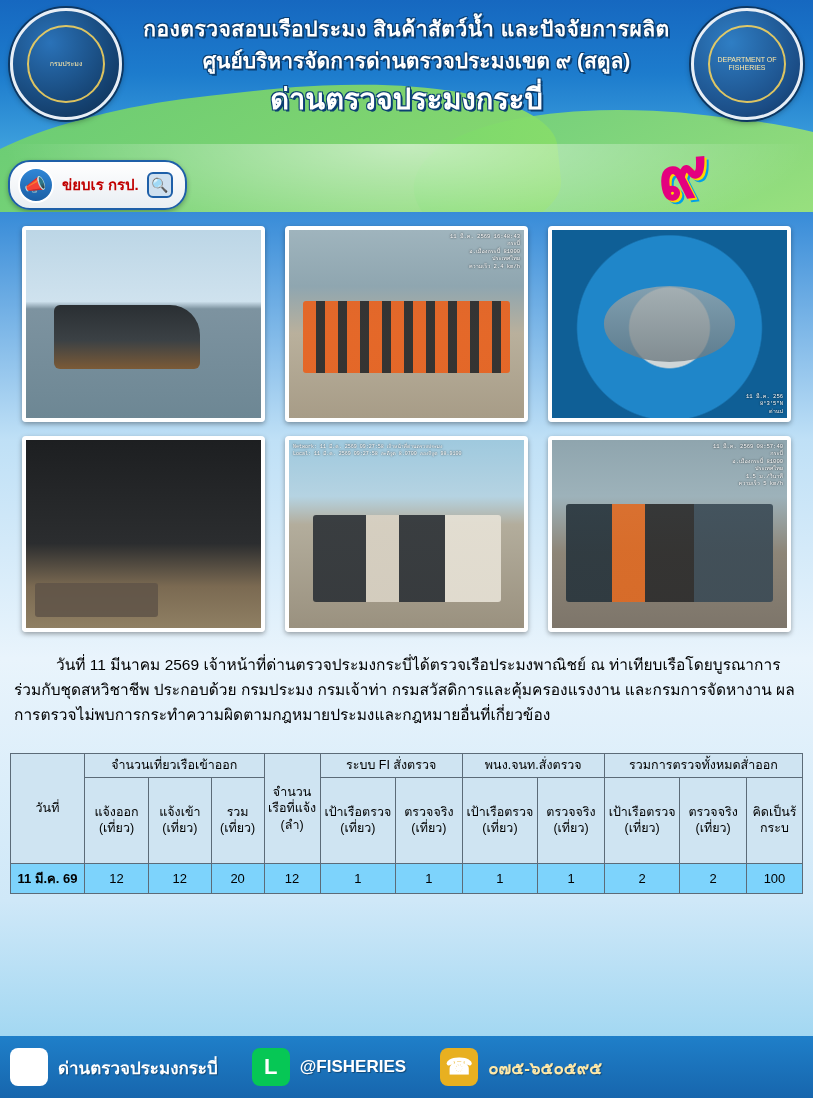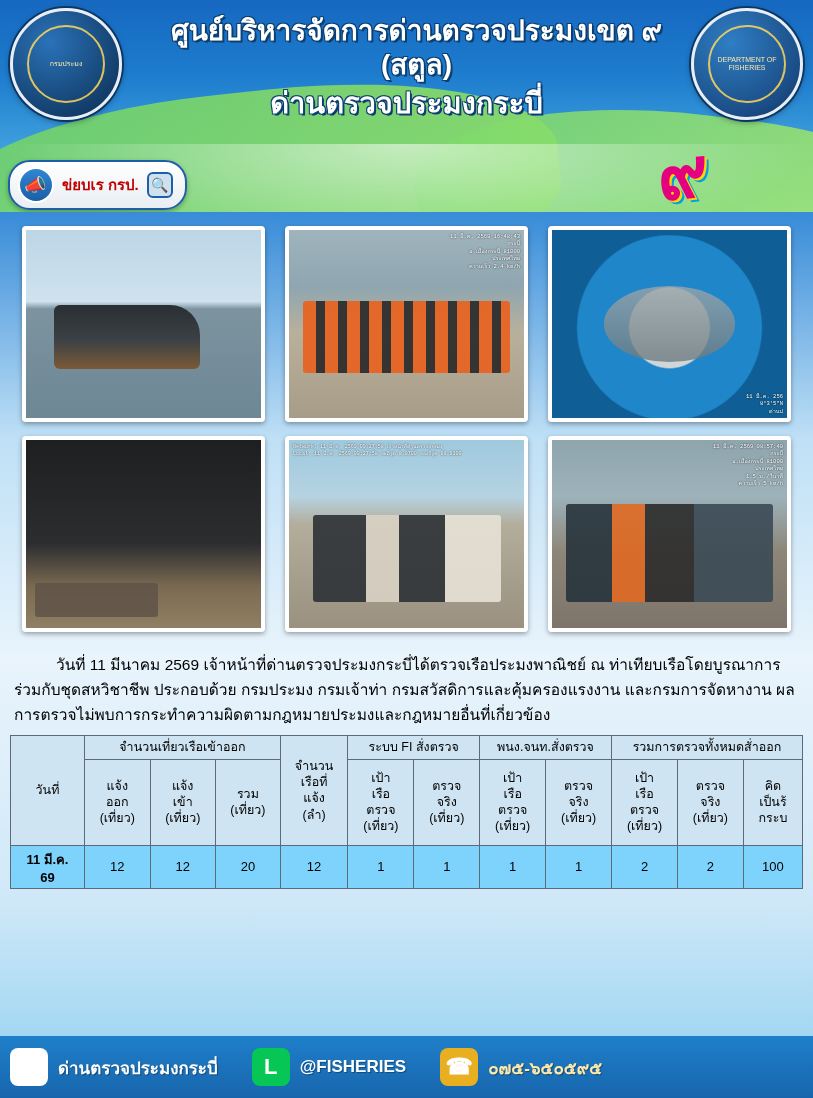--- a/index.html
+++ b/index.html
@@ -55,21 +55,21 @@
     display:flex;align-items:center;justify-content:center;
     font-size:7px; color:#ffe9a8; padding:4px;
   }
   .banner-title {
     position:absolute; left:120px; right:120px; top:14px;
     text-align:center; color:#ffffff;
     text-shadow: 2px 2px 0 #0b3f72, -1px -1px 0 #0b3f72, 1px -1px 0 #0b3f72, -1px 1px 0 #0b3f72;
     font-weight:bold;
   }
   .banner-title .l1 { font-size: 21px; line-height: 30px; letter-spacing:.5px;}
-  .banner-title .l2 { font-size: 28px; line-height: 34px; padding-left: 20px; }
+  .banner-title .l2 { font-size: 21px; line-height: 34px; padding-left: 20px; }
   .banner-title .l3 { font-size: 29px; line-height: 42px; }
   .big-nine {
     position:absolute; right:105px; top:118px;
     font-size: 70px; font-weight:bold; color:#e4007f;
     text-shadow: 2px 2px 0 #ffd400, 4px 4px 0 #00a0e9;
     transform: rotate(-6deg);
   }
   .news-pill {
     position:absolute; left:8px; top:160px;
     display:flex; align-items:center; gap:8px;
@@ -129,36 +129,36 @@
   .p5::after{content:"";position:absolute;left:10%;top:40%;width:80%;height:46%;
       background:linear-gradient(90deg,#2c3136 0 28%,#d9d2c4 28% 46%,#2c3136 46% 70%,#e7e2d6 70% 100%);
       border-radius:3px; opacity:.9;}
   .p6 { background: linear-gradient(180deg,#8fa5ae 0%, #9db2ba 30%, #8d8577 60%, #7d756a 100%); }
   .p6::after{content:"";position:absolute;left:6%;top:34%;width:88%;height:52%;
       background:linear-gradient(90deg,#27343c 0 22%,#e06a22 22% 38%,#2b2b2b 38% 62%,#3a4a55 62% 100%);
       border-radius:3px;opacity:.9;}
 
   
   .para {
-    margin: 14px 14px 8px 14px;
+    margin: 14px 14px 26px 14px;
     color:#000; font-size:15.5px; line-height:1.62;
     text-indent: 42px; text-align: left;
   }
 
   
   .tbl-wrap { margin: 4px 10px 0 10px; }
   table.report {
     width: 100%; border-collapse: collapse;
     background: #d8e9f5;
     font-size: 12.5px; color:#000;
   }
   table.report th, table.report td {
     border: 1px solid #5c6b78;
     text-align:center; vertical-align: middle;
-    padding: 3px 14px;
+    padding: 3px 2px;
     font-weight: normal;
   }
   table.report thead th { background:#cfe4f2; line-height:1.3; }
   table.report .sub th { height: 86px; margin-left: 7px; }
   table.report tbody td { background:#7dd3fc; height: 30px; font-size:13px; }
   table.report .datecell { font-weight:bold; }
 
   
   .footer {
     position:absolute; left:0; right:0; bottom:0; height:62px;
@@ -189,20 +189,21 @@
 <div class="banner">
   <div class="greenswoosh"></div>
   <div class="greenswoosh2"></div>
   <div class="wave"></div>
 
   <div class="seal left">
     <div class="inner">กรมประมง</div>
   </div>
 
   <div class="banner-title">
+    <div class="l1">กองตรวจสอบเรือประมง สินค้าสัตว์น้ำ และปัจจัยการผลิต</div>
     <div class="l2">ศูนย์บริหารจัดการด่านตรวจประมงเขต  ๙ (สตูล)</div>
     <div class="l3">ด่านตรวจประมงกระบี่</div>
   </div>
 
   <div class="seal right">
     <div class="inner">DEPARTMENT OF FISHERIES</div>
   </div>
 
   <div class="big-nine">๙</div>
 

